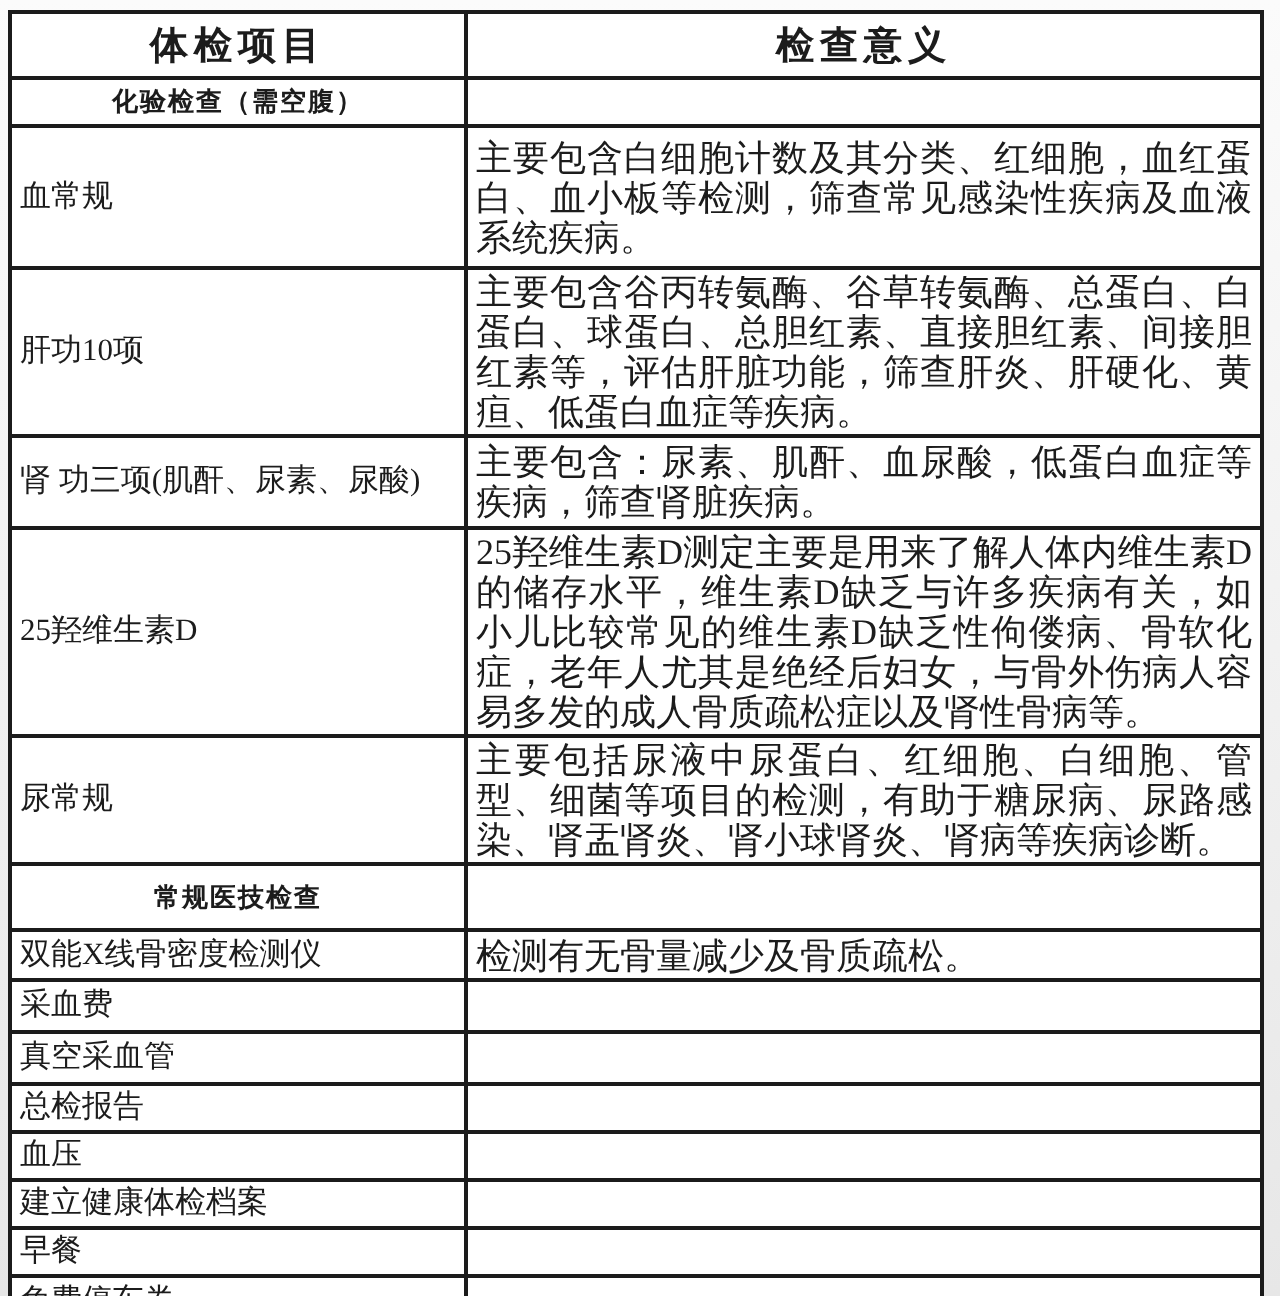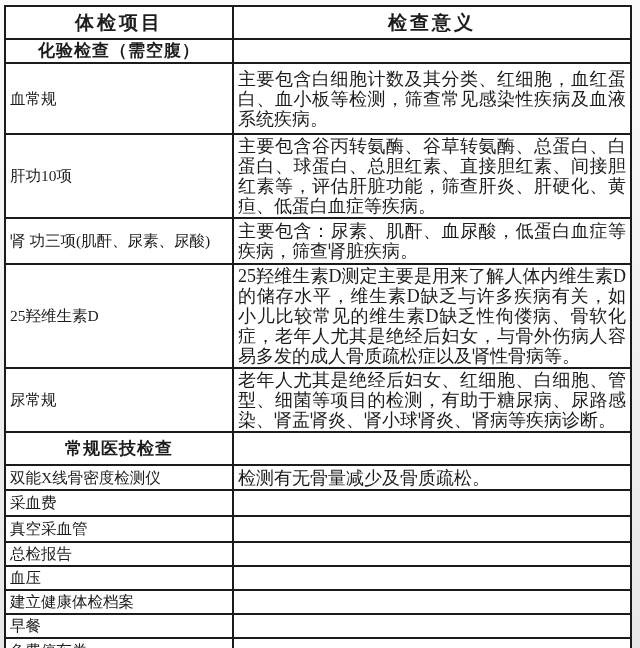--- a/index.html
+++ b/index.html
@@ -42,21 +42,21 @@
     padding: 3px 0;
   }
   td.item {
     font-size: 15.5px;
     text-align: left;
     line-height: 20px;
     text-align: justify;
     padding-left: 5px;
   }
   tr.section td.item {
-    font-size: 17px;
+    font-size: 13px;
     font-weight: bold;
     text-align: center;
     letter-spacing: 1px;
     border-radius: 11px;
   }
   td.meaning {
     font-size: 18px;
     line-height: 20px;
     text-align: justify;
     padding-left: 5px;
@@ -99,21 +99,21 @@
       <td class="meaning">主要包含：尿素、肌酐、血尿酸，低蛋白血症等疾病，筛查肾脏疾病。</td>
     </tr>
 
     <tr style="height:95px;">
       <td class="item">25羟维生素D</td>
       <td class="meaning">25羟维生素D测定主要是用来了解人体内维生素D的储存水平，维生素D缺乏与许多疾病有关，如小儿比较常见的维生素D缺乏性佝偻病、骨软化症，老年人尤其是绝经后妇女，与骨外伤病人容易多发的成人骨质疏松症以及肾性骨病等。</td>
     </tr>
 
     <tr style="height:61px;">
       <td class="item">尿常规</td>
-      <td class="meaning">老年人尤其是绝经后妇女、红细胞、白细胞、管型、细菌等项目的检测，有助于糖尿病、尿路感染、肾盂肾炎、肾小球肾炎、肾病等疾病诊断。</td>
+      <td class="meaning">主要包括尿液中尿蛋白、红细胞、白细胞、管型、细菌等项目的检测，有助于糖尿病、尿路感染、肾盂肾炎、肾小球肾炎、肾病等疾病诊断。</td>
     </tr>
 
     <tr class="section" style="height:33px;">
       <td class="item">常规医技检查</td>
       <td class="meaning"></td>
     </tr>
 
     <tr style="height:25px;">
       <td class="item">双能X线骨密度检测仪</td>
       <td class="meaning">检测有无骨量减少及骨质疏松。</td>

